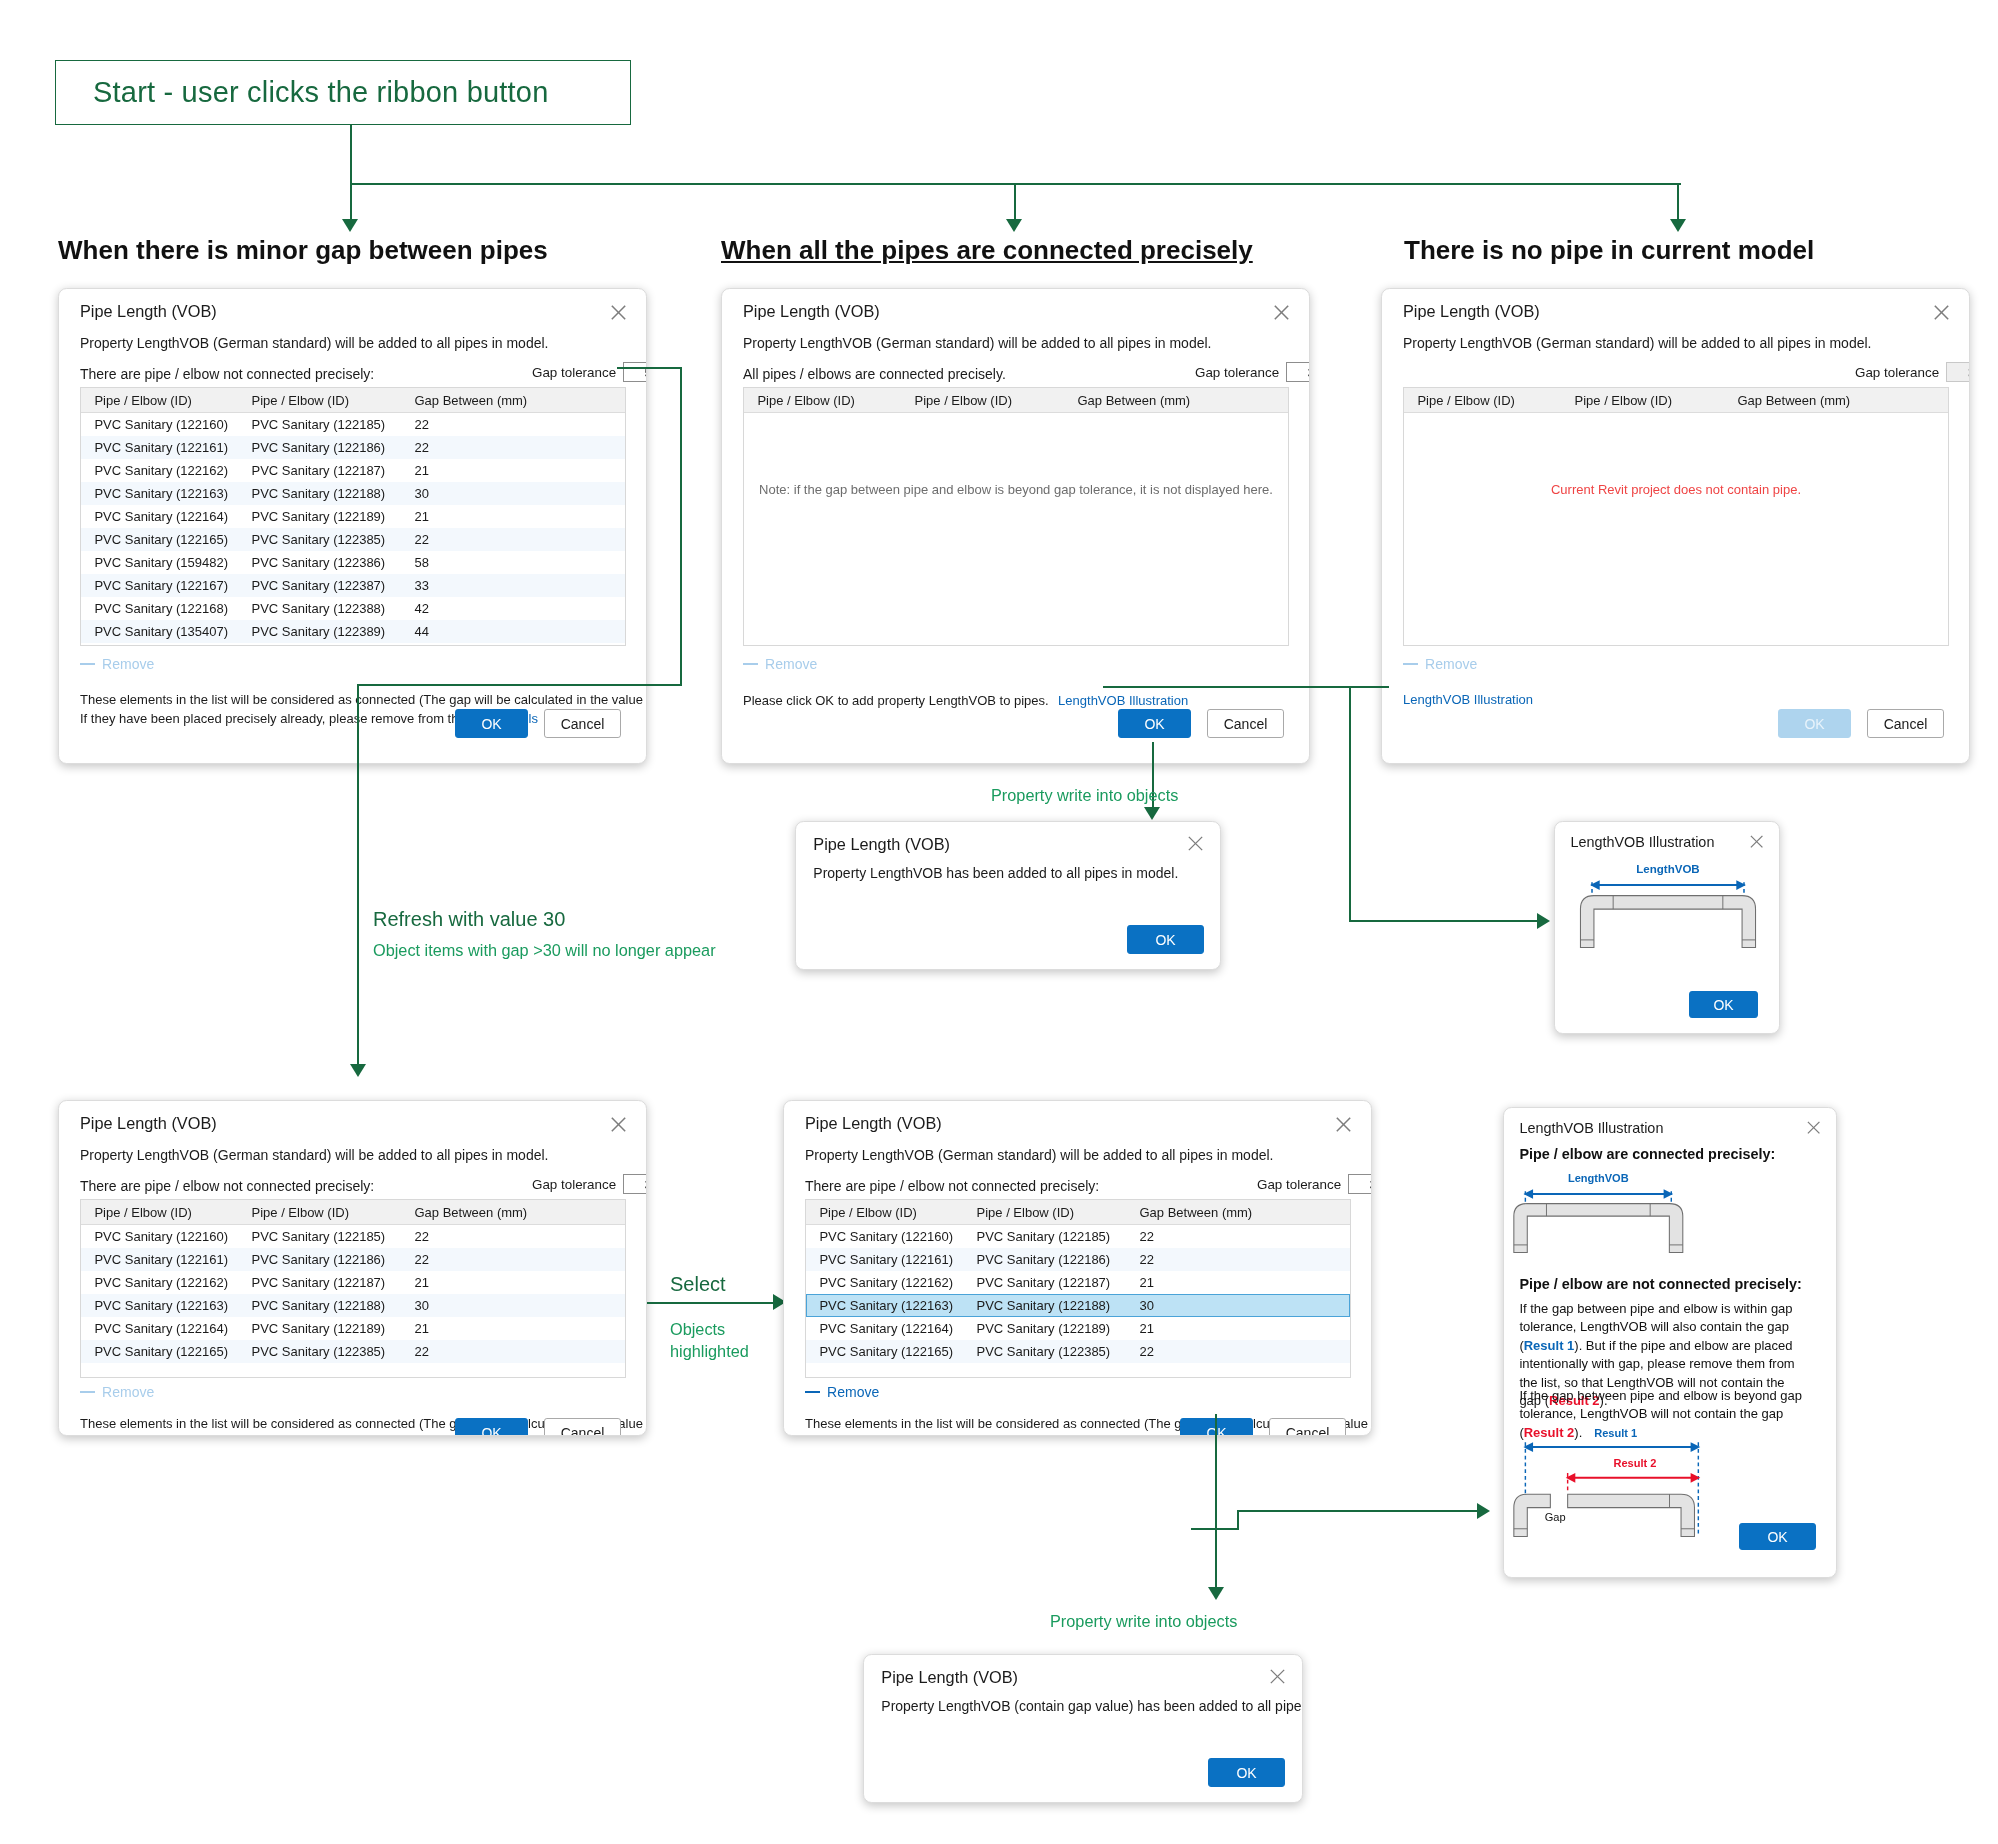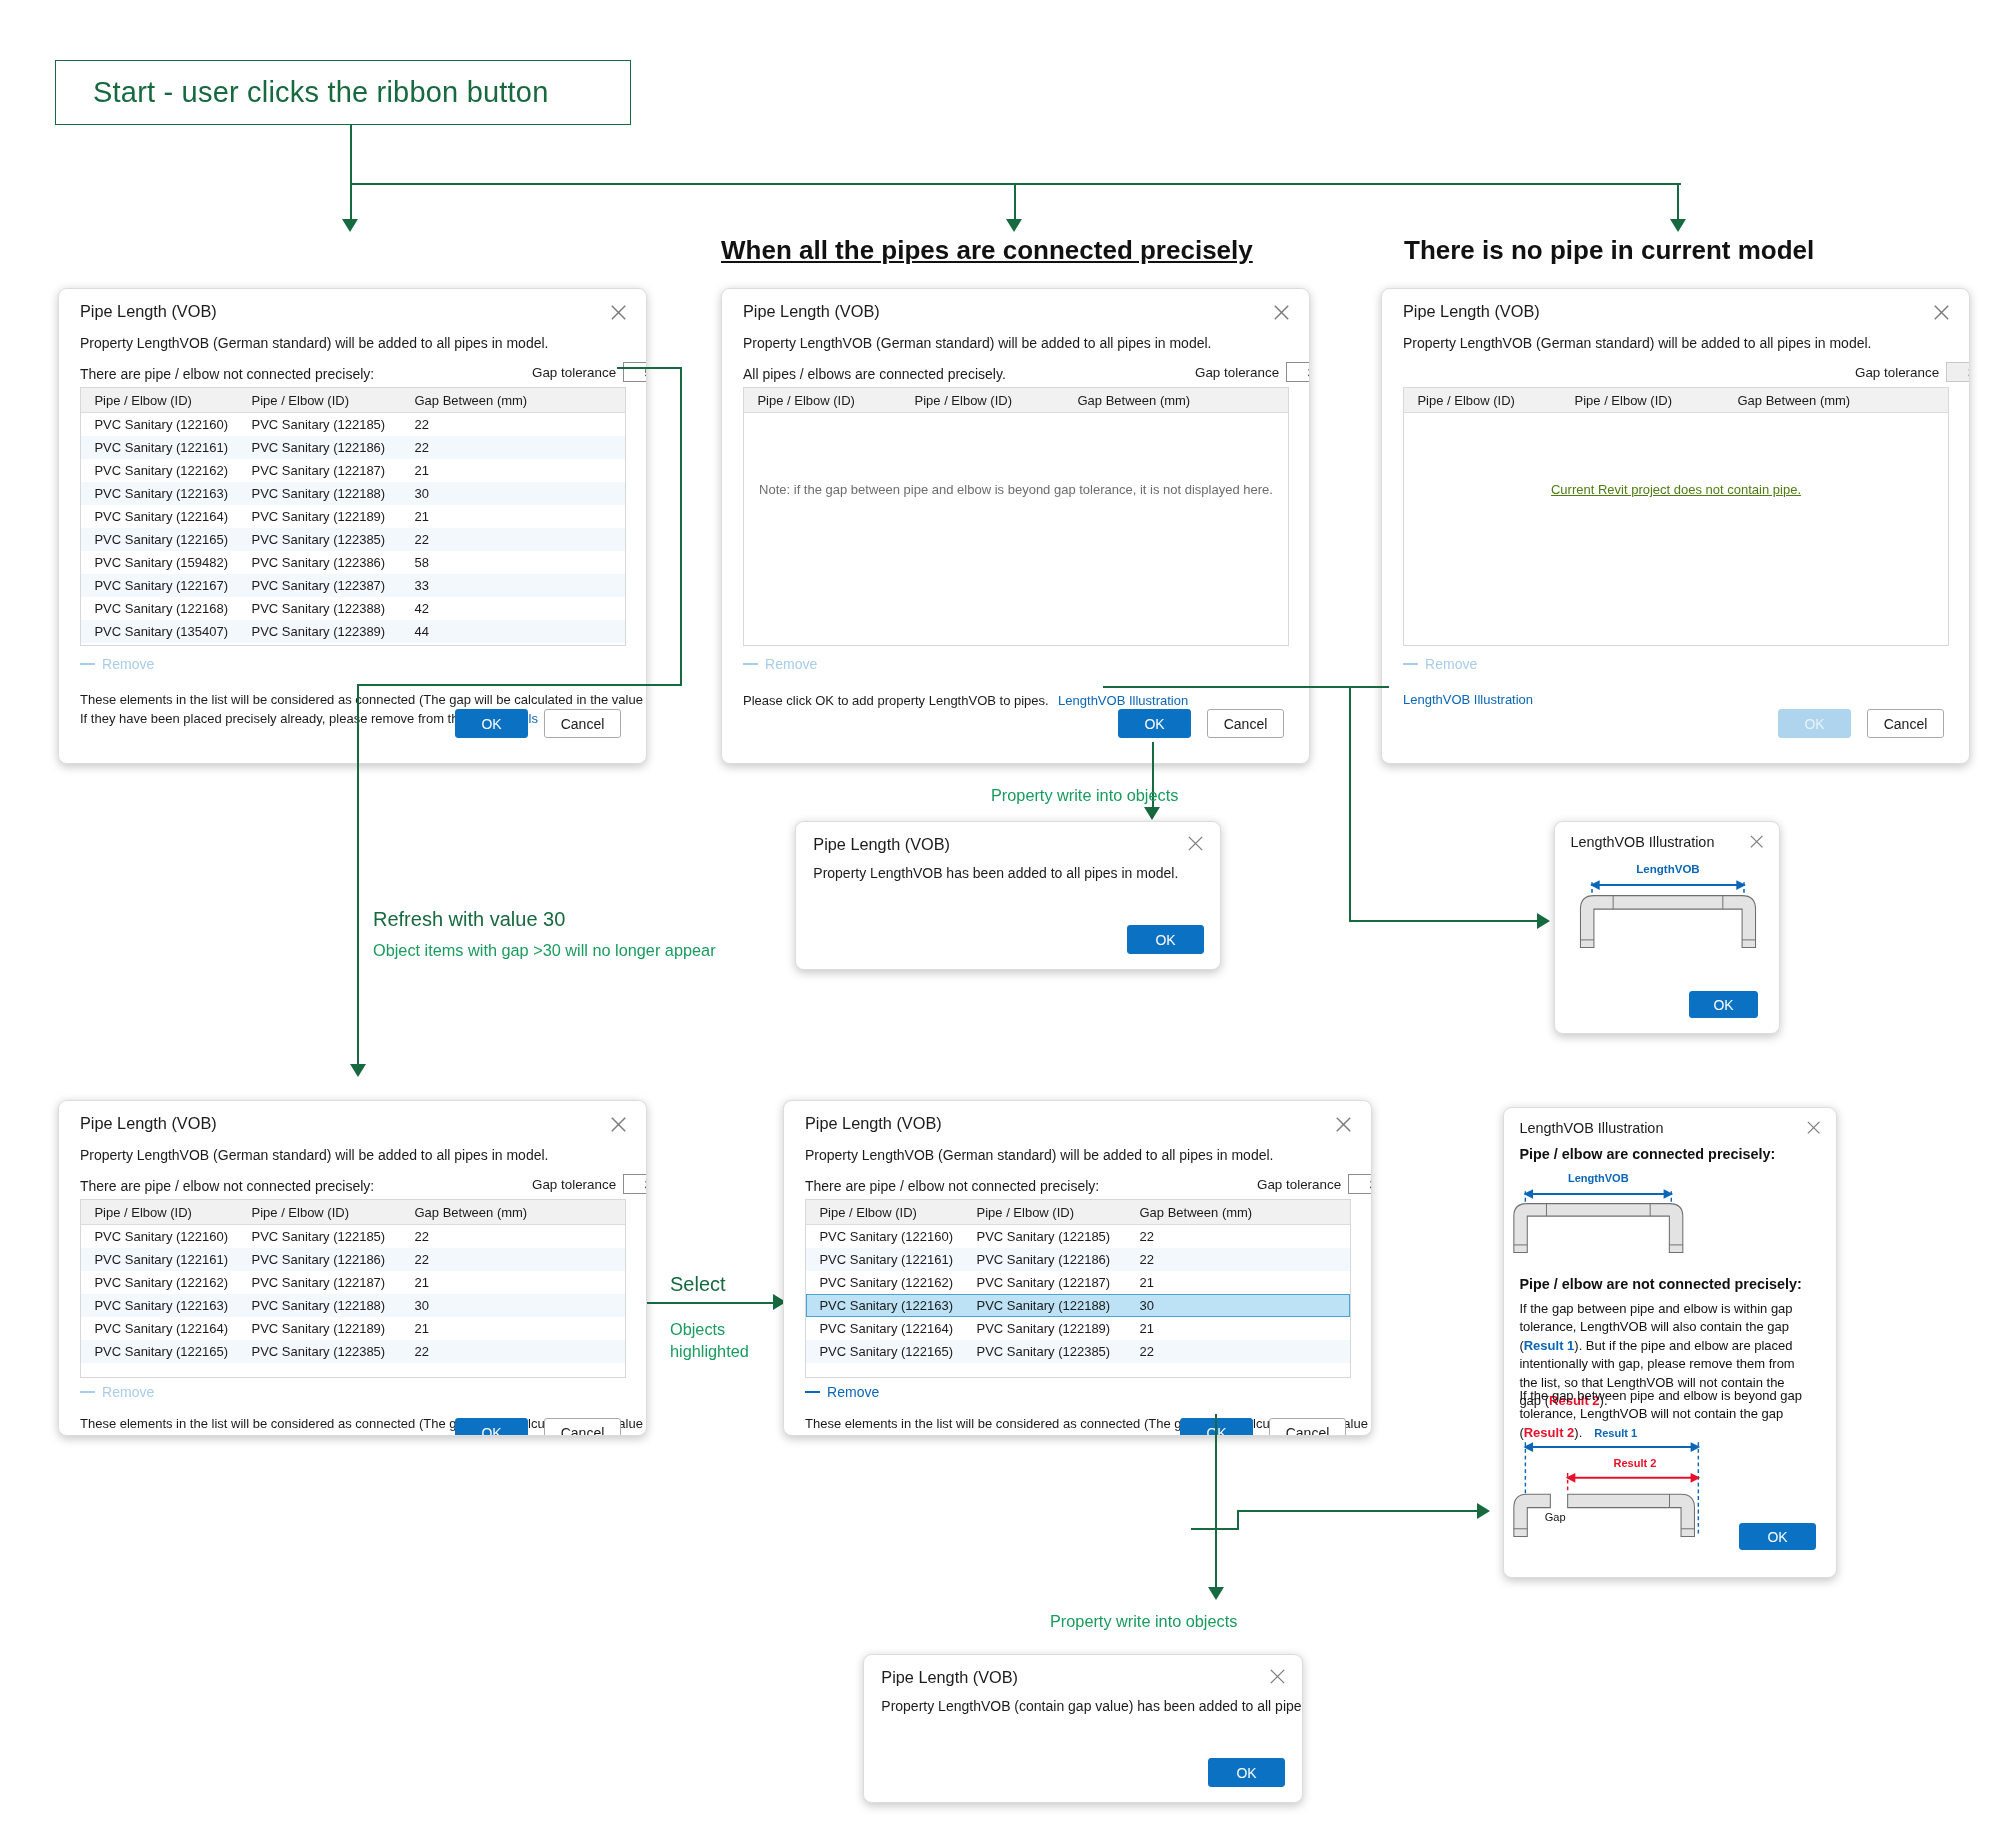--- a/index.html
+++ b/index.html
@@ -135,21 +135,21 @@
   .c0 { padding-left: 13.4px; }
   .c1 { padding-left: 11.5px; }
   .c2 { padding-left: 11.5px; }
   .empty-note {
     position: absolute;
     width: 100%;
     text-align: center;
     font-size: 13px;
     color: #6d6d6d;
   }
-  .empty-note.dark { color:#4d7c0f;text-decoration:underline; }
+  .empty-note.dark { color:#ef4444; }
 
   .remove-btn {
     position: absolute;
     display: flex; align-items: center; gap: 6.7px;
     color: #a8cdeb; font-size: 14px;
     cursor: default;
   }
   .remove-btn.active { color: #0a66b7; cursor: pointer; }
   .remove-dash { display:inline-block; width:15.4px; height:1.9px; background: currentColor; }
 
@@ -194,20 +194,21 @@
 
   <div class="ln h" style="left:350px; top:183px; width:1331px;"></div>
 
   <div class="ln v" style="left:350px; top:183px; height:40px;"></div>
   <div class="arrow-down" style="left:342px; top:219px;"></div>
   <div class="ln v" style="left:1014px; top:183px; height:40px;"></div>
   <div class="arrow-down" style="left:1006px; top:219px;"></div>
   <div class="ln v" style="left:1677px; top:183px; height:40px;"></div>
   <div class="arrow-down" style="left:1670px; top:219px;"></div>
 
+  <div class="col-title" style="left:58px; top:235px;">When there is minor gap between pipes</div>
   <div class="col-title" style="left:721px; top:235px;text-decoration:underline;">When all the pipes are connected precisely</div>
   <div class="col-title" style="left:1381px; top:235px;margin-left:23px;">There is no pipe in current model</div>
 
   <div class="dialog" style="left:58px; top:288px; width:589px; height:476px;">
     <div class="dlg-title">Pipe Length (VOB)</div>
     <div class="dlg-close" style="right:17.3px; top:12.5px;">
       <svg viewBox="0 0 22 22" width="21" height="21">
           <line x1="4" y1="4" x2="18" y2="18" stroke="#7d7d7d" stroke-width="1.6"></line>
           <line x1="18" y1="4" x2="4" y2="18" stroke="#7d7d7d" stroke-width="1.6"></line>
         </svg>

